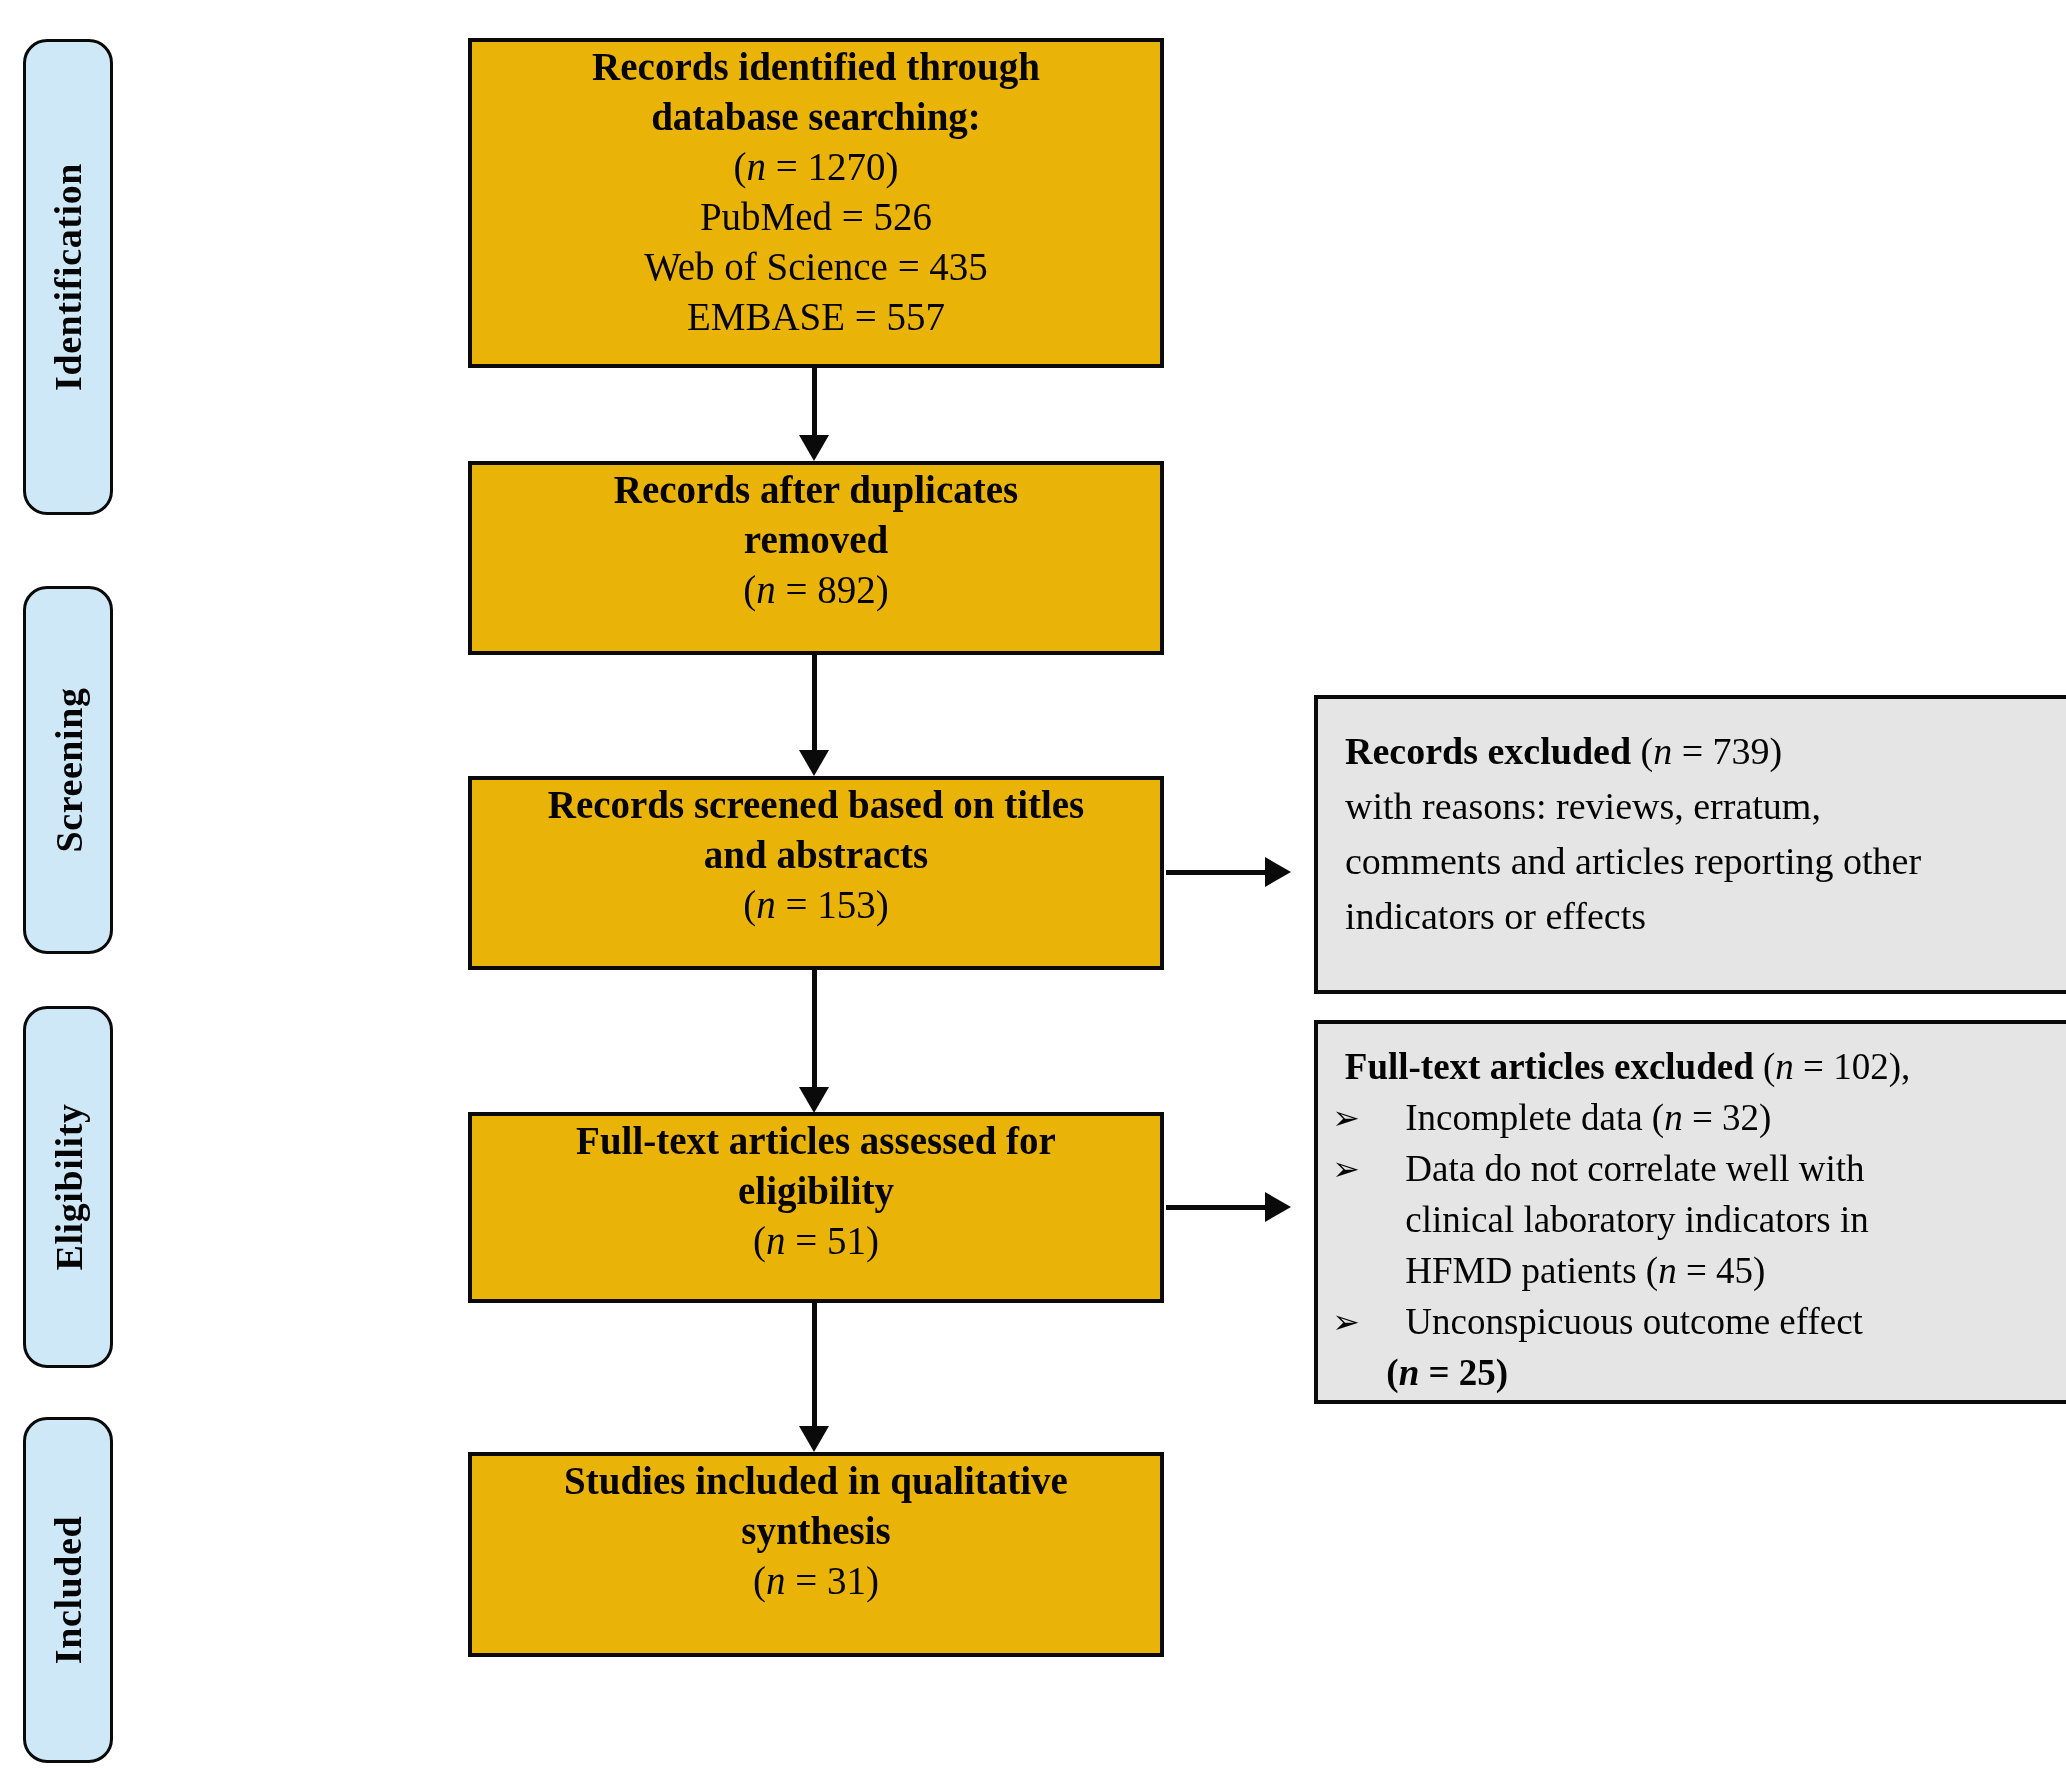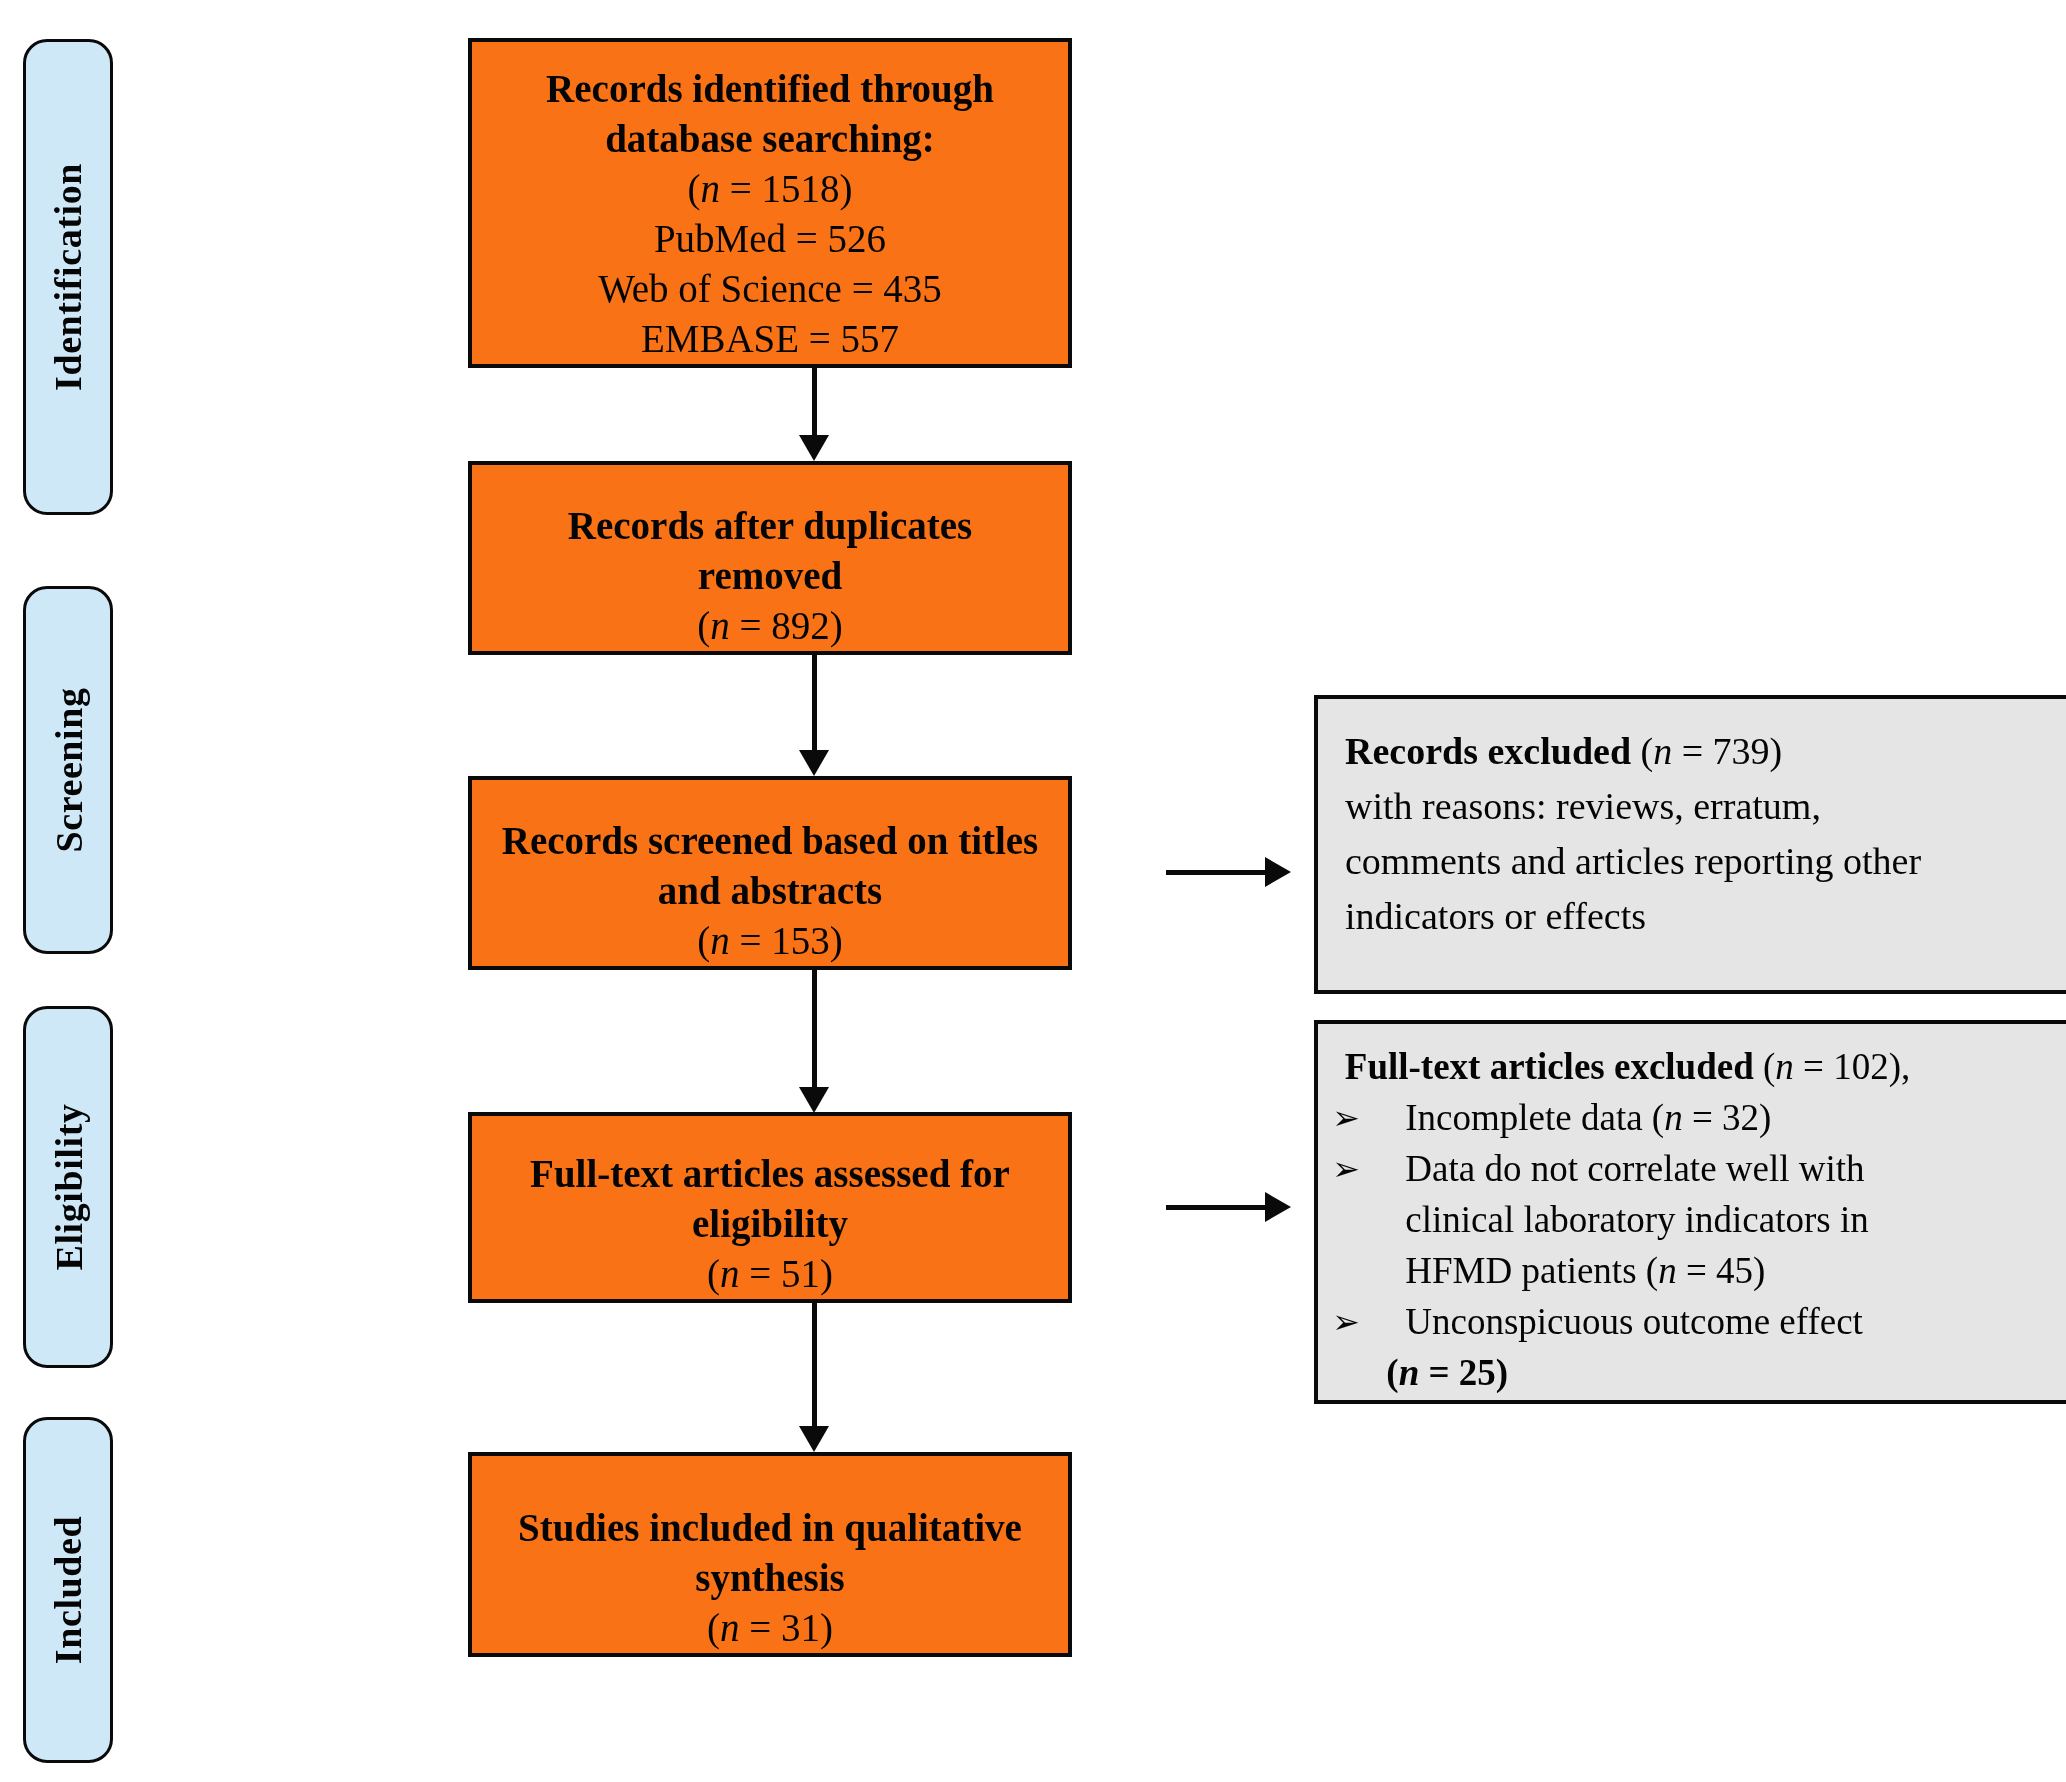--- a/index.html
+++ b/index.html
@@ -37,28 +37,28 @@
   }
   #stage-identification { top: 39px;  height: 476px; }
   #stage-screening      { top: 586px; height: 368px; }
   #stage-eligibility    { top: 1006px; height: 362px; }
   #stage-included       { top: 1417px; height: 346px; }
 
   
   .flow-box {
     position: absolute;
     left: 468px;
-    width: 604px;
+    width: 696px;
     box-sizing: border-box;
-    background: #f97316;
+    background: #eab308;
     border: 4px solid #0a0a0a;
     display: flex;
     flex-direction: column;
     align-items: center;
-    justify-content: flex-end;
+    justify-content: flex-start;
     text-align: center;
     font-size: 39px;
     line-height: 50px;
   }
   .fline { white-space: nowrap; }
   #box-identified { top: 38px;   height: 330px; }
   #box-duplicates { top: 461px;  height: 194px; }
   #box-screened   { top: 776px; height: 194px; }
   #box-fulltext   { top: 1112px; height: 191px; }
   #box-included   { top: 1452px; height: 205px; }
@@ -135,21 +135,21 @@
   <div class="stage" id="stage-eligibility">
     <div class="stage-label">Eligibility</div>
   </div>
   <div class="stage" id="stage-included">
     <div class="stage-label">Included</div>
   </div>
 
   <div class="flow-box" id="box-identified">
     <div class="fline"><span class="b">Records identified through</span></div>
     <div class="fline"><span class="b">database searching:</span></div>
-    <div class="fline"><span>(</span><span class="i">n</span><span> = 1518)</span></div>
+    <div class="fline"><span>(</span><span class="i">n</span><span> = 1270)</span></div>
     <div class="fline"><span>PubMed = 526</span></div>
     <div class="fline"><span>Web of Science = 435</span></div>
     <div class="fline"><span>EMBASE = 557</span></div>
   </div>
 
   <div class="flow-box" id="box-duplicates">
     <div class="fline"><span class="b">Records after duplicates</span></div>
     <div class="fline"><span class="b">removed</span></div>
     <div class="fline"><span>(</span><span class="i">n</span><span> = 892)</span></div>
   </div>

